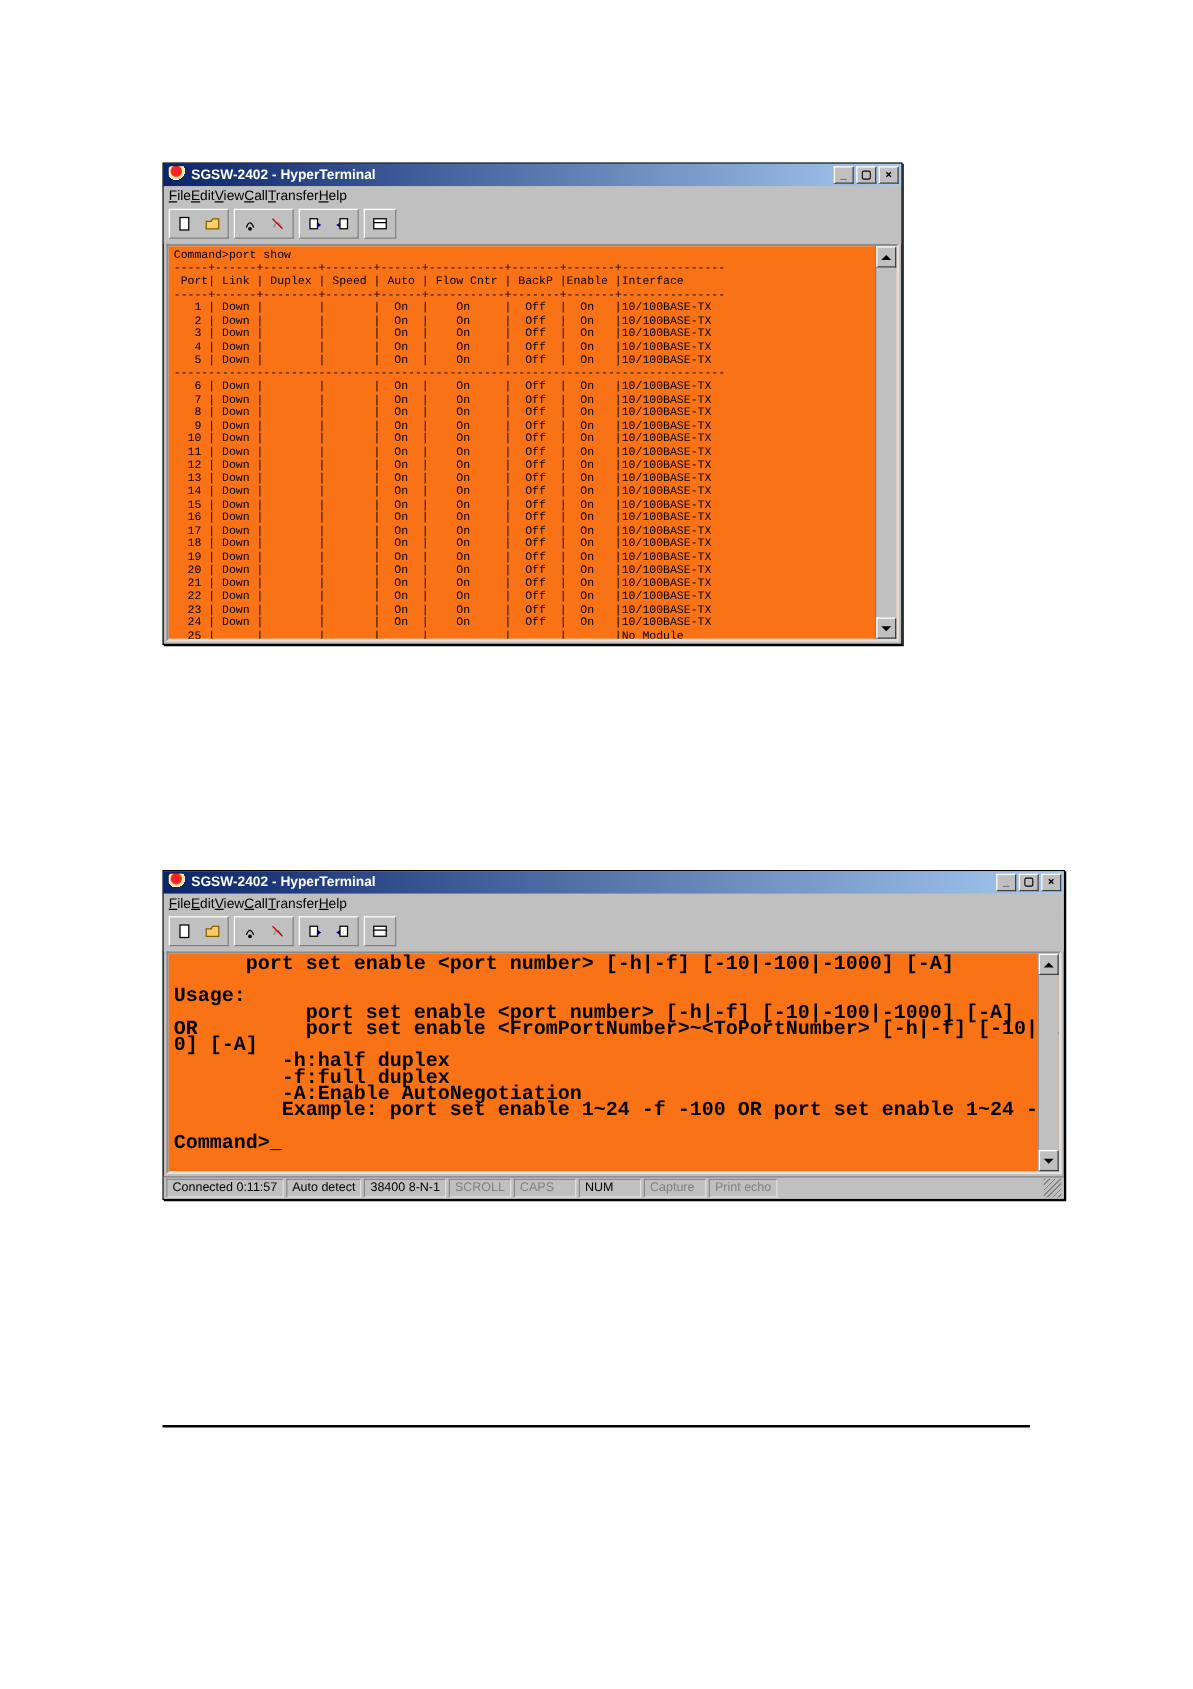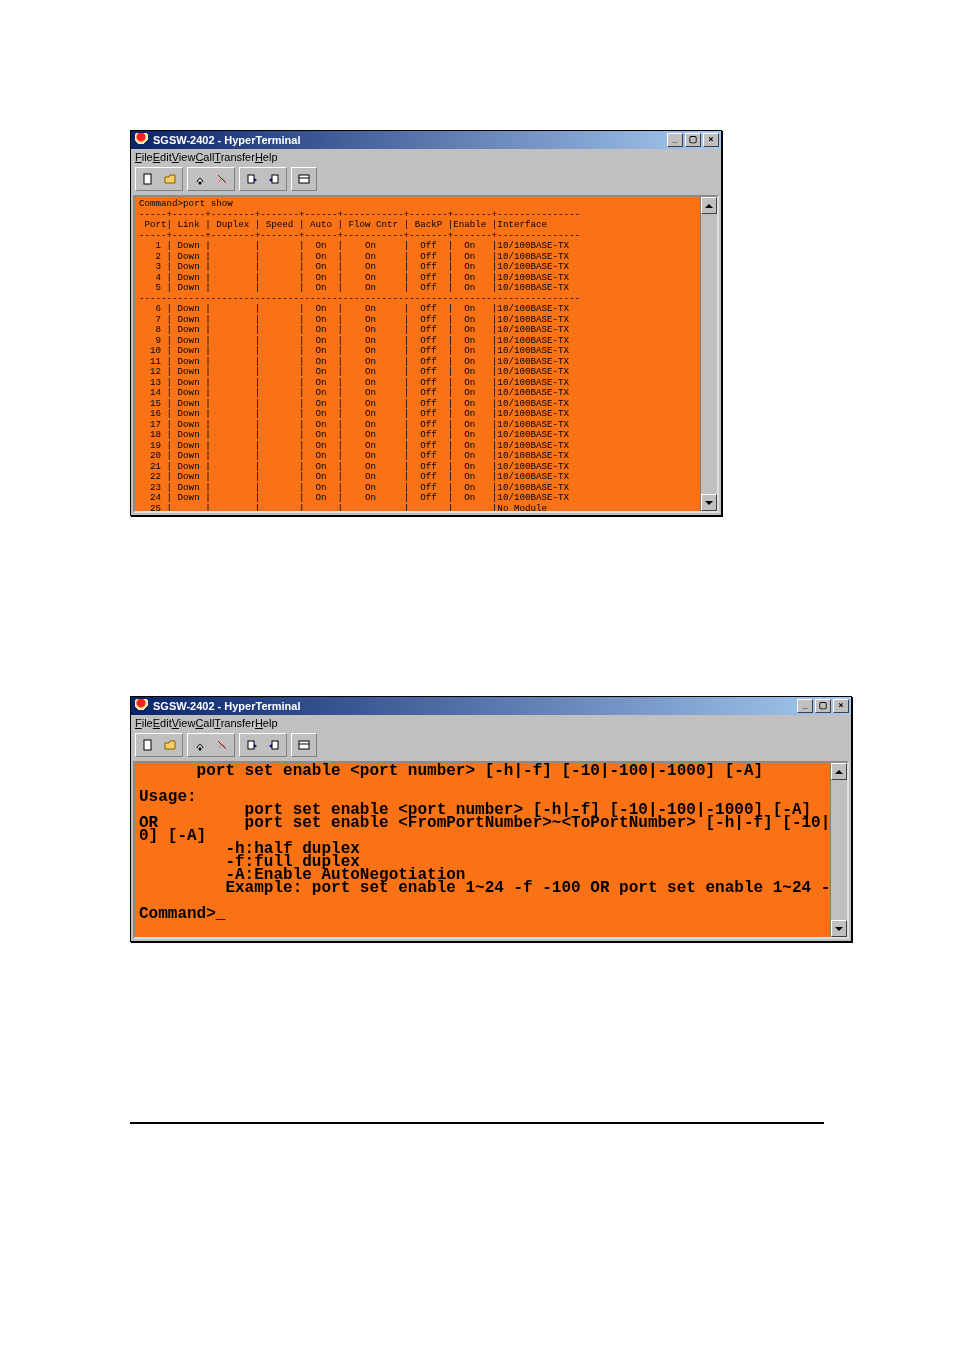--- a/index.html
+++ b/index.html
@@ -364,17 +364,28 @@
          -f:full duplex
          -A:Enable AutoNegotiation
          Example: port set enable 1~24 -f -100 OR port set enable 1~24 -A
 
 Command&gt;_</div>
         <div class="scrollbar">
           <div class="sbbtn up"></div>
           <div class="sbbtn dn"></div>
         </div>
       </div>
+      <div class="statusbar">
+        <div class="cell">Connected 0:11:57</div>
+        <div class="cell">Auto detect</div>
+        <div class="cell">38400 8-N-1</div>
+        <div class="cell gray">SCROLL</div>
+        <div class="cell gray">CAPS</div>
+        <div class="cell">NUM</div>
+        <div class="cell gray">Capture</div>
+        <div class="cell gray">Print echo</div>
+        <div class="grip"></div>
+      </div>
     </div>
 
   </div>
   <hr class="footer">
 </div>
 
 </body></html>

